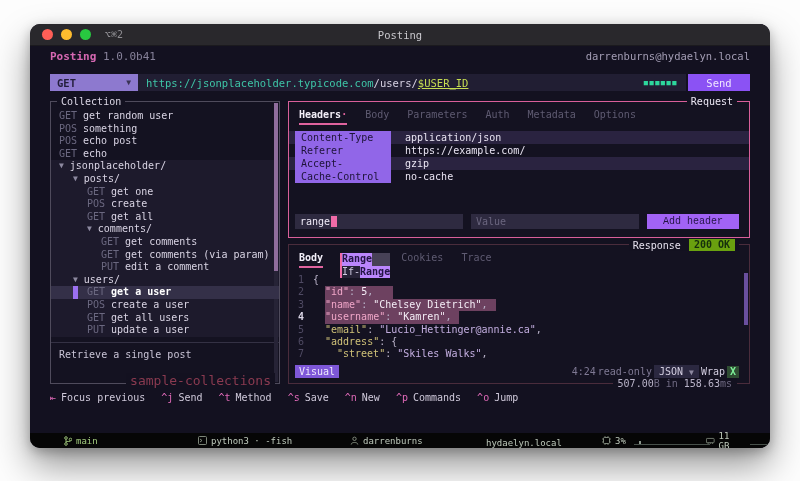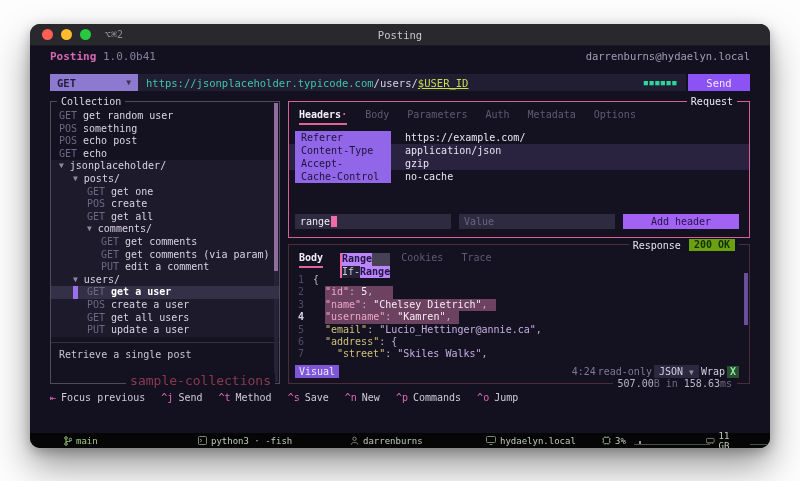--- a/index.html
+++ b/index.html
@@ -76,21 +76,21 @@
   .tab .tdot { color:#e0639e; }
   .hrows { margin-top:6px; font-size:10px; }
   .hrow { display:flex; height:13px; align-items:center; }
   .hrow.tint { background:#2a2340; }
   .hname { width:96px; background:#9166e8; color:#1d1338; padding-left:6px; height:13px; line-height:13px; margin-left:6px; }
   .hval { margin-left:14px; color:#e9e4f2; }
   .newhdr { position:absolute; left:6px; right:10px; bottom:8px; display:flex; gap:8px; height:15px; font-size:10px; }
   .inp { flex:1; background:#2e2a40; display:flex; align-items:center; padding:0 5px; color:#efeaf7; }
   .cursor { width:6px; height:11px; background:#f06ba8; margin-left:1px; }
   .inp .ph { color:#6b667f; }
-  .addhdr { width:116px; background:#a263f5; color:#241445; display:flex; align-items:center; justify-content:center; }
+  .addhdr { width:92px; background:#a263f5; color:#241445; display:flex; align-items:center; justify-content:center;font-family:Liberation Mono, monospace; }
 
   
   .dropdown { position:absolute; left:52px; top:152px; z-index:5; font-size:10px; line-height:12.5px;
     border-left:2px solid #f06ba8; }
   .drow { display:flex; background:#262236; white-space:pre; }
   .drow .pre { color:#cfc9e0; }
   .drow .match { background:#bb86fc; color:#241445; font-weight:bold; }
   .drow .tail { width:18px; background:#474156; }
 
   
@@ -124,21 +124,21 @@
   .footer-row { display:flex; gap:16px; margin-top:8px; font-size:10px; }
   .kb { display:flex; gap:5px; }
   .kb .key { color:#e06ab8; } .kb .lbl { color:#cfc9da; }
 
   
   .tmuxbar { position:absolute; left:0; right:0; bottom:0; height:15px; background:#060606;
     font-size:9px; color:#bec9bb; }
   .titem { position:absolute; top:1px; display:flex; align-items:center; gap:4px; height:13px; }
   .titem svg { display:block; }
   .t-branch { left:34px; color:#a4cd7f; }
-  .t-shell { left:168px; } .t-user { left:320px; } .t-host { left:456px; }
+  .t-shell { left:168px; } .t-user { left:320px; } .t-host { left:456px;flex-direction:column; }
   .t-cpu { left:572px; } .t-mem { left:676px; }
   .spark { width:76px; height:8px; border-bottom:1px solid #47504a; position:relative; margin-left:4px; }
   .spark .tick { position:absolute; bottom:0; width:2px; background:#8b968c; }
   .cpu-tick { left:5px; height:3px; }
 </style>
 </head>
 <body>
 
 <div class="stage">
   <div class="win">
@@ -272,27 +272,27 @@
             <span class="legend">Request</span>
             <div class="tabs">
               <span class="tab active"><span>Headers</span><span class="tdot">·</span></span>
               <span class="tab">Body</span>
               <span class="tab">Parameters</span>
               <span class="tab">Auth</span>
               <span class="tab">Metadata</span>
               <span class="tab">Options</span>
             </div>
             <div class="hrows">
+              <div class="hrow tint">
+                  <span class="hname">Content-Type</span>
+                  <span class="hval">application/json</span>
+                </div>
               <div class="hrow">
                   <span class="hname">Referer</span>
                   <span class="hval">https://example.com/</span>
-                </div>
-              <div class="hrow tint">
-                  <span class="hname">Content-Type</span>
-                  <span class="hval">application/json</span>
                 </div>
               <div class="hrow tint">
                   <span class="hname">Accept-Encoding</span>
                   <span class="hval">gzip</span>
                 </div>
               <div class="hrow">
                   <span class="hname">Cache-Control</span>
                   <span class="hval">no-cache</span>
                 </div>
             </div>

